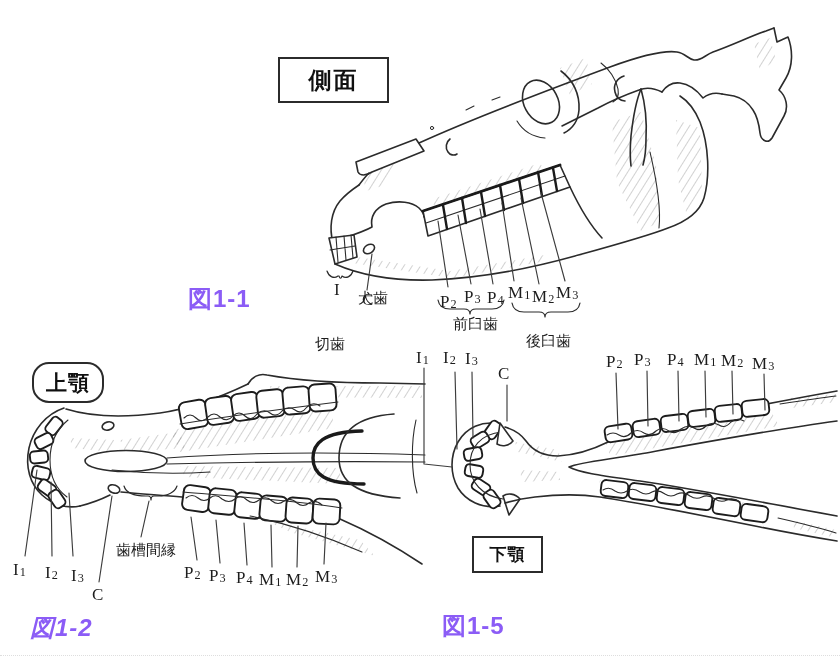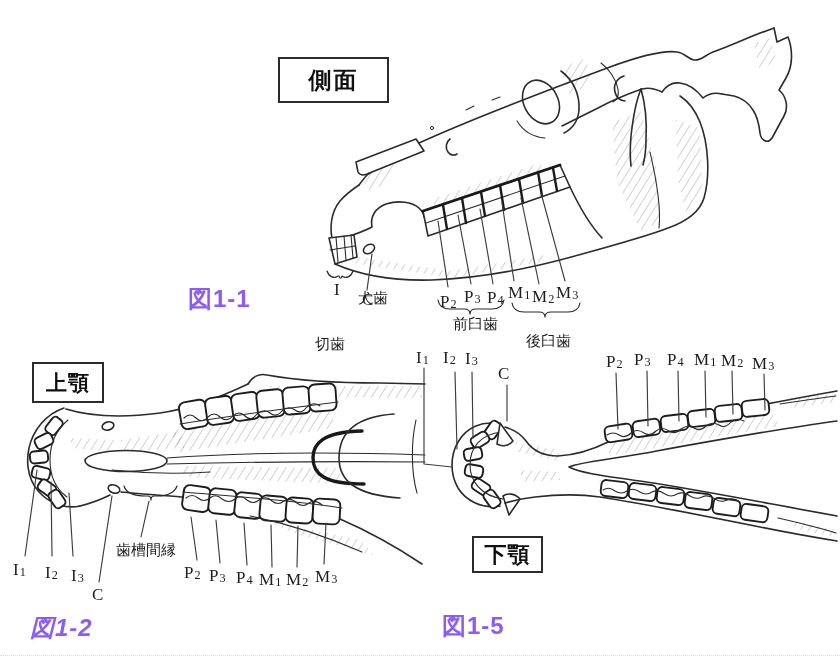--- a/index.html
+++ b/index.html
@@ -245,38 +245,38 @@
 
   <div class="abs tooth-label" style="left:440px;top:293px;"><span>P</span><span class="sub">2</span></div>
   <div class="abs tooth-label" style="left:464px;top:288px;"><span>P</span><span class="sub">3</span></div>
   <div class="abs tooth-label" style="left:487px;top:289px;"><span>P</span><span class="sub">4</span></div>
   <div class="abs tooth-label" style="left:508px;top:284px;"><span>M</span><span class="sub">1</span></div>
   <div class="abs tooth-label" style="left:532px;top:288px;"><span>M</span><span class="sub">2</span></div>
   <div class="abs tooth-label" style="left:556px;top:284px;"><span>M</span><span class="sub">3</span></div>
   <div class="abs jp-small" style="left:453px;top:316px;">前臼歯</div>
   <div class="abs jp-small" style="left:526px;top:333px;">後臼歯</div>
 
-  <div class="abs view-box" style="left:32px;top:362px;width:68px;height:37px;font-size:21px;letter-spacing:1px;">
+  <div class="abs view-box" style="left:32px;top:362px;width:68px;height:37px;font-size:21px;letter-spacing:1px;border-radius:17px;">
     <span>上顎</span>
   </div>
   <div class="abs caption" style="left:30px;top:612px;font-style:italic;">図1-2</div>
   <div class="abs jp-small" style="left:116px;top:542px;text-align:center;">歯槽間縁</div>
 
   <div class="abs tooth-label" style="left:13px;top:561px;"><span>I</span><span class="sub">1</span></div>
   <div class="abs tooth-label" style="left:45px;top:564px;"><span>I</span><span class="sub">2</span></div>
   <div class="abs tooth-label" style="left:71px;top:567px;"><span>I</span><span class="sub">3</span></div>
   <div class="abs tooth-label" style="left:92px;top:586px;"><span>C</span></div>
   <div class="abs tooth-label" style="left:184px;top:564px;"><span>P</span><span class="sub">2</span></div>
   <div class="abs tooth-label" style="left:209px;top:567px;"><span>P</span><span class="sub">3</span></div>
   <div class="abs tooth-label" style="left:236px;top:569px;"><span>P</span><span class="sub">4</span></div>
   <div class="abs tooth-label" style="left:259px;top:571px;"><span>M</span><span class="sub">1</span></div>
   <div class="abs tooth-label" style="left:286px;top:571px;"><span>M</span><span class="sub">2</span></div>
   <div class="abs tooth-label" style="left:315px;top:568px;"><span>M</span><span class="sub">3</span></div>
 
-  <div class="abs view-box" style="left:472px;top:536px;width:67px;height:33px;font-size:22px;letter-spacing:1px;">
+  <div class="abs view-box" style="left:472px;top:536px;width:67px;height:33px;font-size:17px;letter-spacing:1px;">
     <span>下顎</span>
   </div>
   <div class="abs caption" style="left:442px;top:610px;">図1-5</div>
 
   <div class="abs tooth-label" style="left:416px;top:349px;"><span>I</span><span class="sub">1</span></div>
   <div class="abs tooth-label" style="left:443px;top:349px;"><span>I</span><span class="sub">2</span></div>
   <div class="abs tooth-label" style="left:465px;top:350px;"><span>I</span><span class="sub">3</span></div>
   <div class="abs tooth-label" style="left:498px;top:365px;"><span>C</span></div>
   <div class="abs tooth-label" style="left:606px;top:353px;"><span>P</span><span class="sub">2</span></div>
   <div class="abs tooth-label" style="left:634px;top:351px;"><span>P</span><span class="sub">3</span></div>

